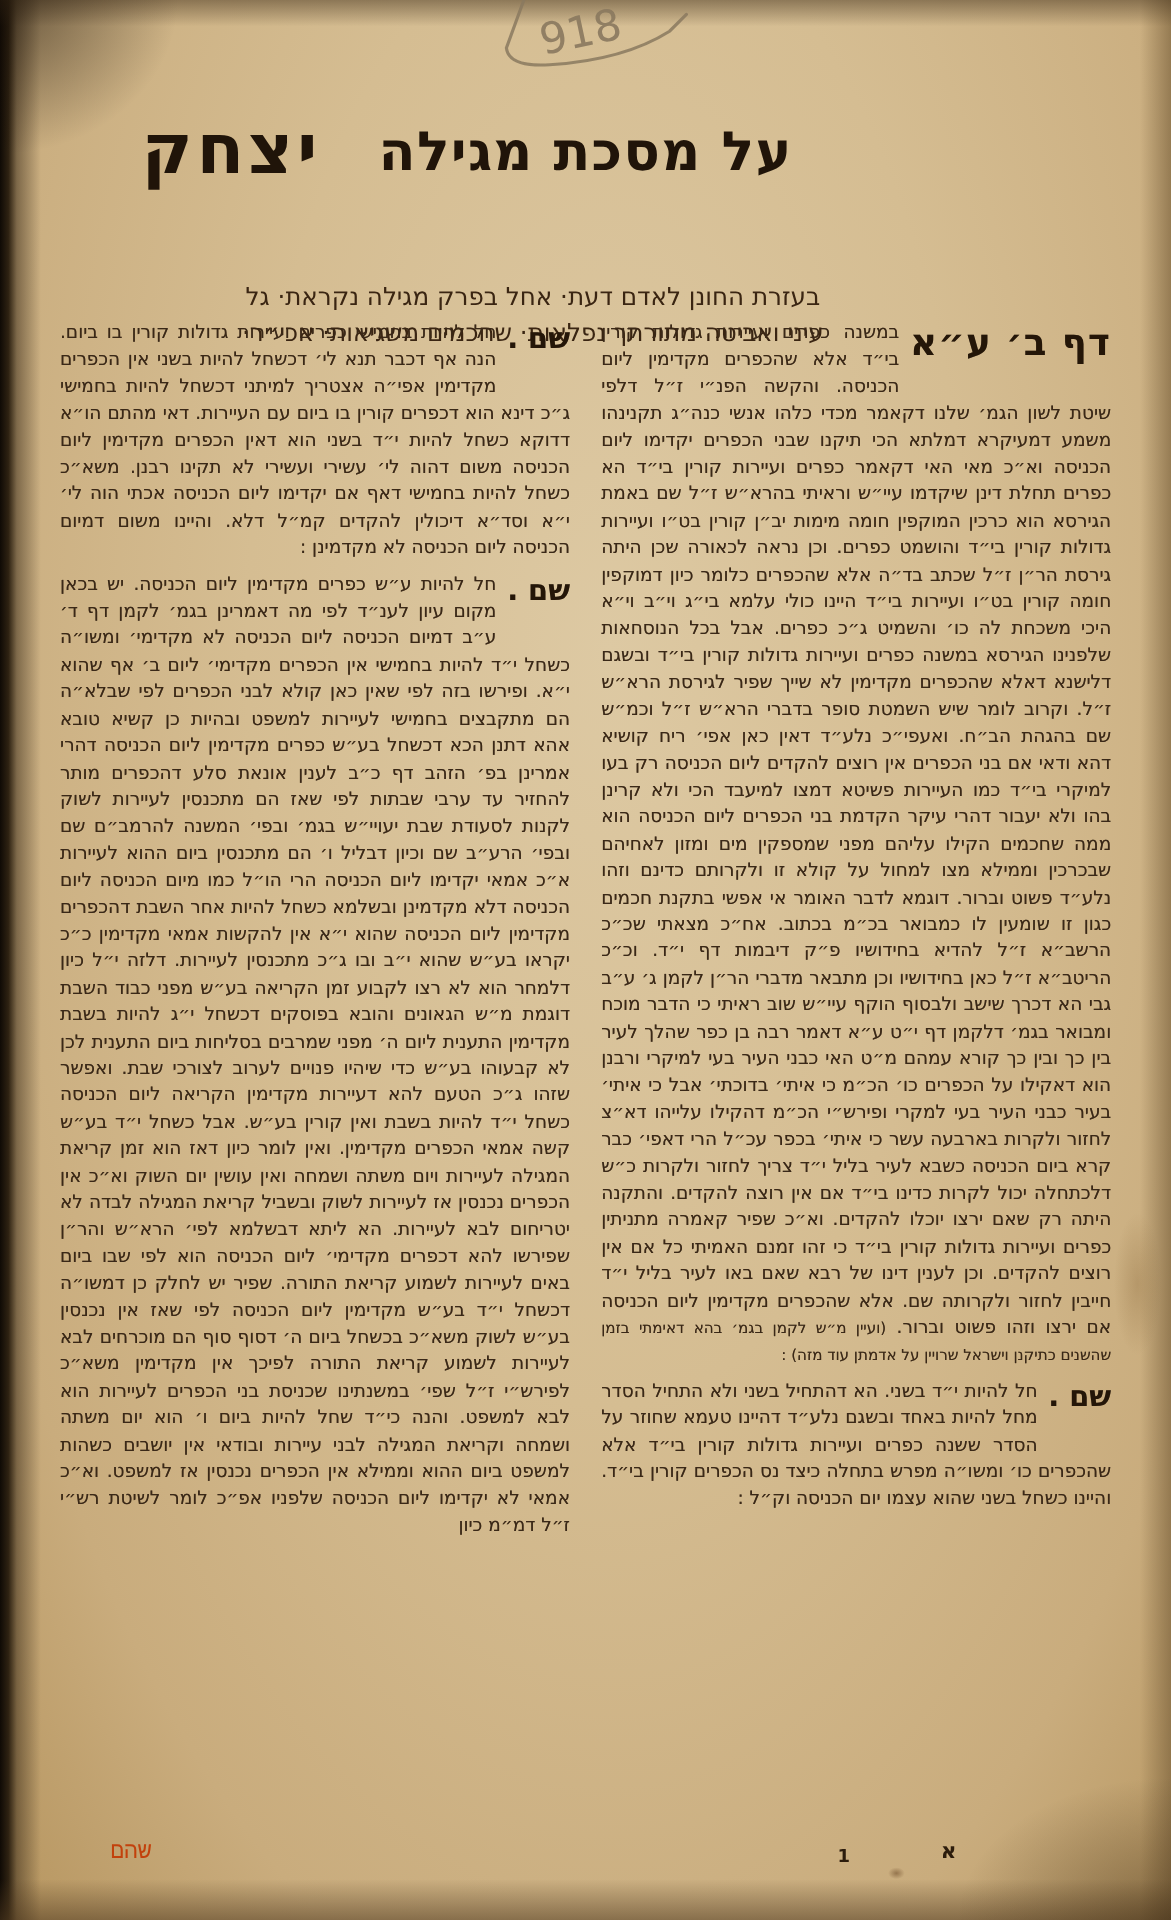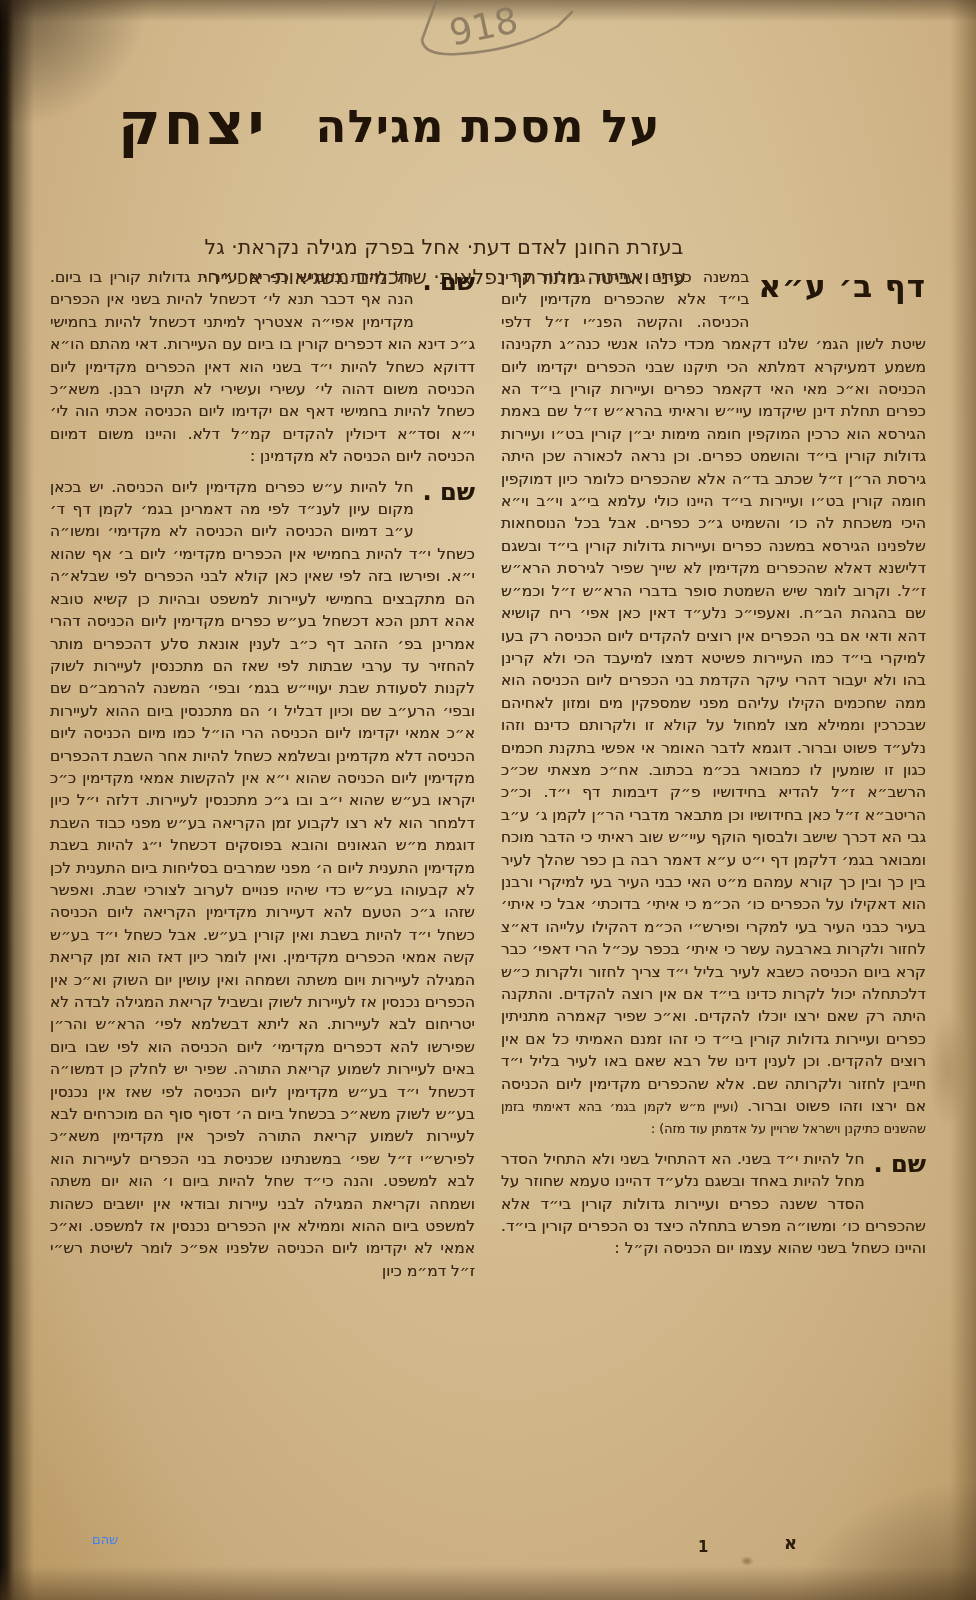--- a/index.html
+++ b/index.html
@@ -96,13 +96,13 @@
     </div>
     <div class="sec">
       <span class="drop drop-shem">שם .</span><span>חל להיות ע״ש כפרים מקדימין ליום הכניסה. יש בכאן מקום עיון לענ״ד לפי מה דאמרינן בגמ׳ לקמן דף ד׳ ע״ב דמיום הכניסה ליום הכניסה לא מקדימי׳ ומשו״ה כשחל י״ד להיות בחמישי אין הכפרים מקדימי׳ ליום ב׳ אף שהוא י״א. ופירשו בזה לפי שאין כאן קולא לבני הכפרים לפי שבלא״ה הם מתקבצים בחמישי לעיירות למשפט ובהיות כן קשיא טובא אהא דתנן הכא דכשחל בע״ש כפרים מקדימין ליום הכניסה דהרי אמרינן בפ׳ הזהב דף כ״ב לענין אונאת סלע דהכפרים מותר להחזיר עד ערבי שבתות לפי שאז הם מתכנסין לעיירות לשוק לקנות לסעודת שבת יעויי״ש בגמ׳ ובפי׳ המשנה להרמב״ם שם ובפי׳ הרע״ב שם וכיון דבליל ו׳ הם מתכנסין ביום ההוא לעיירות א״כ אמאי יקדימו ליום הכניסה הרי הו״ל כמו מיום הכניסה ליום הכניסה דלא מקדמינן ובשלמא כשחל להיות אחר השבת דהכפרים מקדימין ליום הכניסה שהוא י״א אין להקשות אמאי מקדימין כ״כ יקראו בע״ש שהוא י״ב ובו ג״כ מתכנסין לעיירות. דלזה י״ל כיון דלמחר הוא לא רצו לקבוע זמן הקריאה בע״ש מפני כבוד השבת דוגמת מ״ש הגאונים והובא בפוסקים דכשחל י״ג להיות בשבת מקדימין התענית ליום ה׳ מפני שמרבים בסליחות ביום התענית לכן לא קבעוהו בע״ש כדי שיהיו פנויים לערוב לצורכי שבת. ואפשר שזהו ג״כ הטעם להא דעיירות מקדימין הקריאה ליום הכניסה כשחל י״ד להיות בשבת ואין קורין בע״ש. אבל כשחל י״ד בע״ש קשה אמאי הכפרים מקדימין. ואין לומר כיון דאז הוא זמן קריאת המגילה לעיירות ויום משתה ושמחה ואין עושין יום השוק וא״כ אין הכפרים נכנסין אז לעיירות לשוק ובשביל קריאת המגילה לבדה לא יטריחום לבא לעיירות. הא ליתא דבשלמא לפי׳ הרא״ש והר״ן שפירשו להא דכפרים מקדימי׳ ליום הכניסה הוא לפי שבו ביום באים לעיירות לשמוע קריאת התורה. שפיר יש לחלק כן דמשו״ה דכשחל י״ד בע״ש מקדימין ליום הכניסה לפי שאז אין נכנסין בע״ש לשוק משא״כ בכשחל ביום ה׳ דסוף סוף הם מוכרחים לבא לעיירות לשמוע קריאת התורה לפיכך אין מקדימין משא״כ לפירש״י ז״ל שפי׳ במשנתינו שכניסת בני הכפרים לעיירות הוא לבא למשפט. והנה כי״ד שחל להיות ביום ו׳ הוא יום משתה ושמחה וקריאת המגילה לבני עיירות ובודאי אין יושבים כשהות למשפט ביום ההוא וממילא אין הכפרים נכנסין אז למשפט. וא״כ אמאי לא יקדימו ליום הכניסה שלפניו אפ״כ לומר לשיטת רש״י ז״ל דמ״מ כיון</span>
     </div>
   </div>
 
 </div>
 
 <div style="position:absolute;left:784px;top:1532px;font-size:18px;font-weight:700;color:#2c1c0c;">א</div>
 <div style="position:absolute;left:698px;top:1538px;font-size:15px;font-weight:700;color:#2c1c0c;">1</div>
-<div style="position:absolute;left:92px;top:1532px;font-size:13px;color:#3b82f6;direction:rtl;">שהם</div>
+<div style="position:absolute;left:92px;top:1532px;font-size:19px;color:#c2410c;direction:rtl;font-family:Liberation Mono, monospace;">שהם</div>
 
 </body></html>

